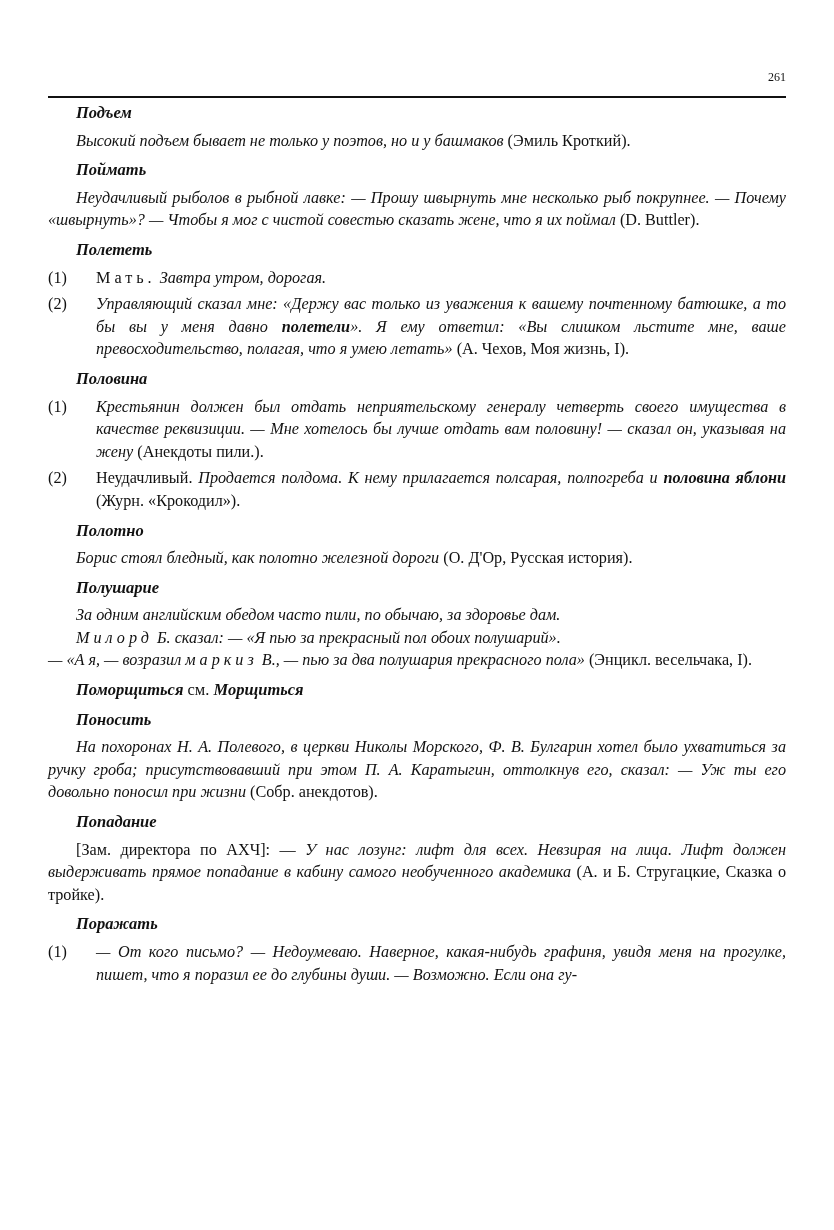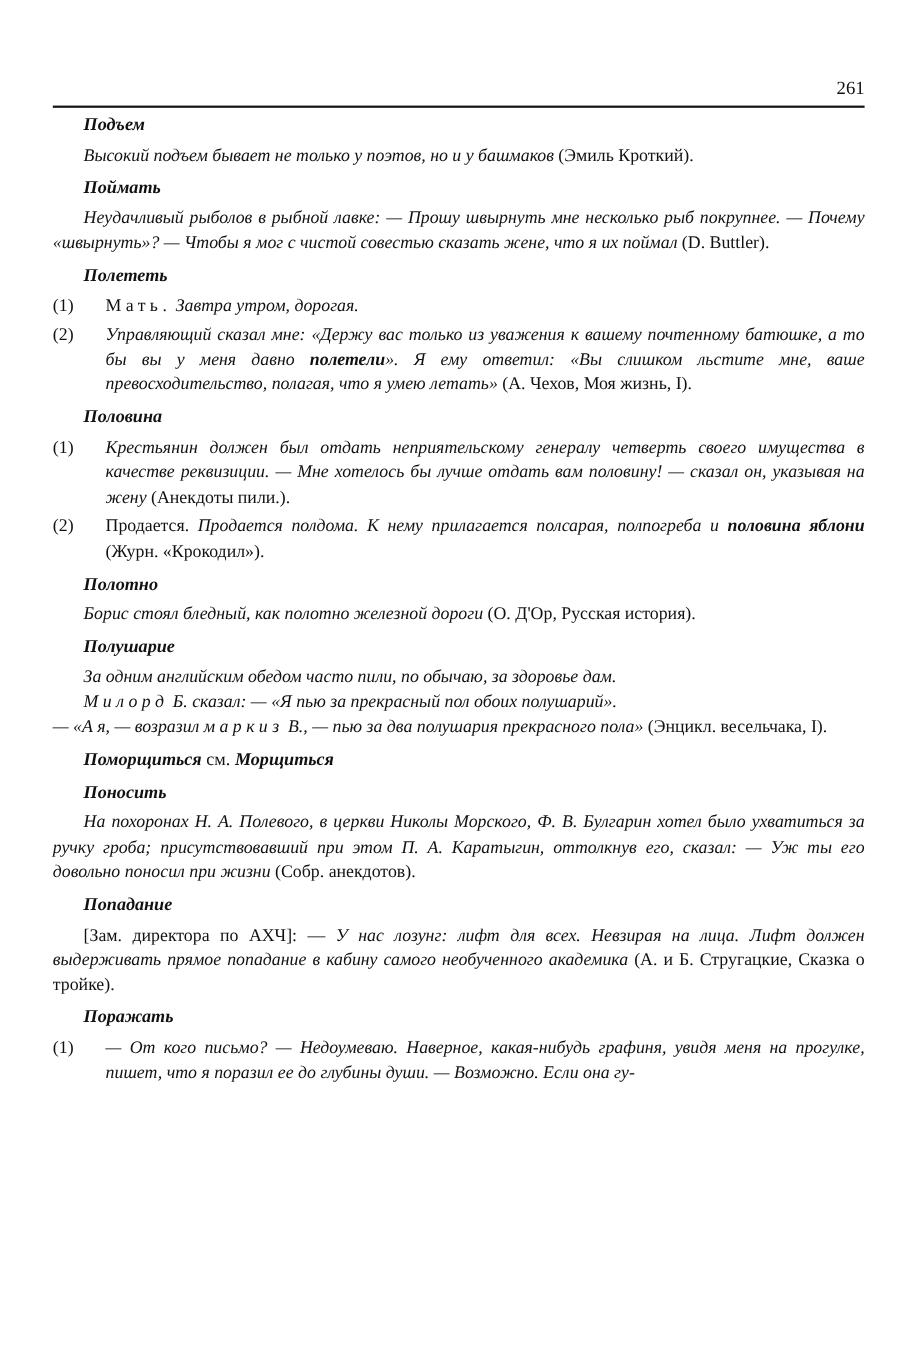--- a/index.html
+++ b/index.html
@@ -1,20 +1,20 @@
 <!DOCTYPE html>
 <html><head>
 <meta charset="utf-8">
 <style>
   html, body { margin: 0; padding: 0; background: #ffffff; }
   body { width: 834px; height: 1230px; position: relative; overflow: hidden; color: #111; font-family: "Liberation Serif", "DejaVu Serif", serif; }
   .page { position: absolute; left: 48px; top: 60px; width: 738px; }
   .running-head { position: relative; height: 36px; border-bottom: 2px solid #111; }
   .running-head .title { position: absolute; left: 0; right: 0; top: 10px; text-align: center; font-size: 17px; }
-  .running-head .pnum { position: absolute; right: 0; top: 10px; font-size: 17px; }
+  .running-head .pnum { position: absolute; right: 0; top: 10px; font-size: 12px; }
   .content { margin-top: 4px; font-size: 16.2px; line-height: 22.6px; }
   .entry { margin-bottom: 7px; }
   .headword { font-weight: bold; font-style: italic; margin-left: 28px; margin-bottom: 5px; font-size: 16.5px; }
   .headword .see { font-weight: normal; font-style: normal; }
   .para { text-align: justify; text-indent: 28px; }
   .i { font-style: italic; }
   .bi { font-weight: bold; font-style: italic; }
   .sp { letter-spacing: 4px; }
   .num-item { position: relative; padding-left: 48px; text-align: justify; margin-bottom: 4px; }
   .num-item .num { position: absolute; left: 0; top: 0; }
@@ -54,21 +54,21 @@
 
 
     <div class="entry">
       <div class="headword">Половина</div>
       <div class="num-item">
         <span class="num">(1)</span>
         <span class="i">Крестьянин должен был отдать неприятельскому генералу четверть своего имущества в качестве реквизиции. — Мне хотелось бы лучше отдать вам половину! — сказал он, указывая на жену</span><span> (Анекдоты пили.).</span>
       </div>
       <div class="num-item">
         <span class="num">(2)</span>
-        <span>Продается. </span><span class="i">Продается полдома. К нему прилагается полсарая, полпогреба и </span><span class="bi">половина яблони</span><span> (Журн. «Крокодил»).</span>
+        <span>Неудачливый. </span><span class="i">Продается полдома. К нему прилагается полсарая, полпогреба и </span><span class="bi">половина яблони</span><span> (Журн. «Крокодил»).</span>
       </div>
     </div>
 
     <div class="entry">
       <div class="headword">Полотно</div>
       <div class="para"><span class="i">Борис стоял бледный, как полотно железной дороги</span><span> (О. Д'Ор, Русская история).</span></div>
     </div>
 
     <div class="entry">
       <div class="headword">Полушарие</div>

